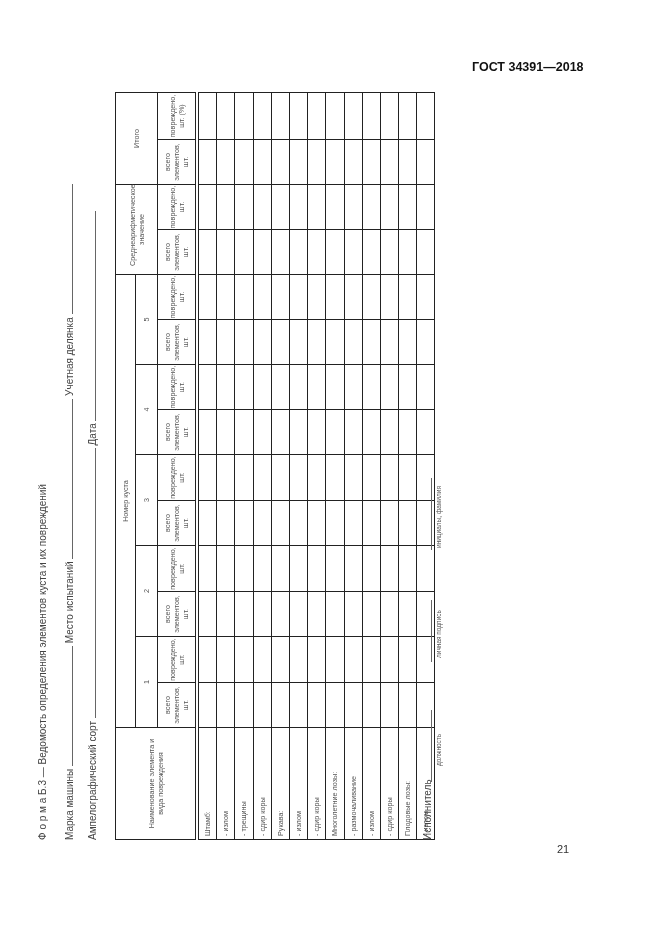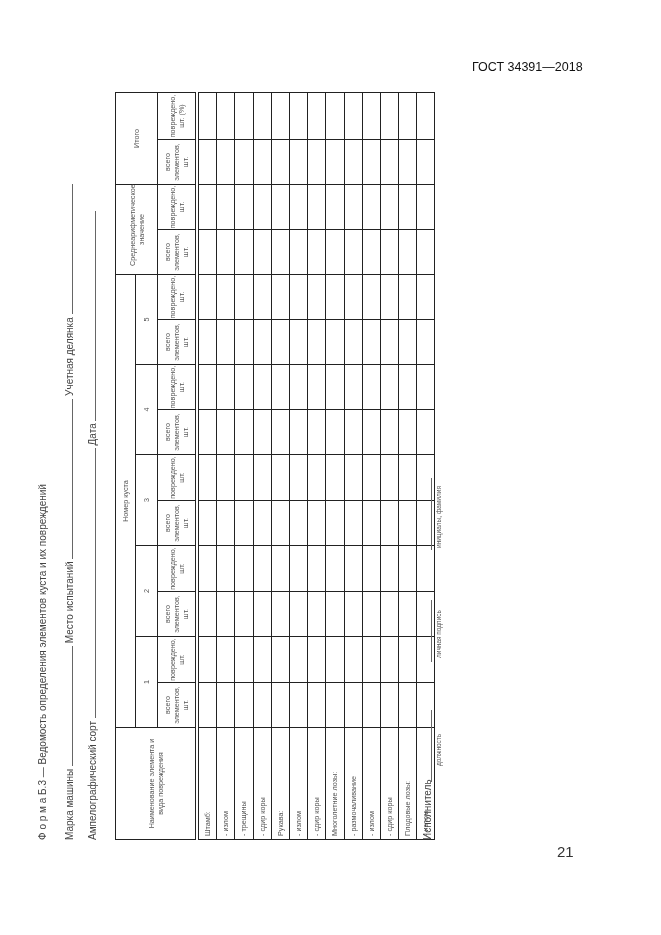--- a/index.html
+++ b/index.html
@@ -1,18 +1,18 @@
 <!DOCTYPE html>
 <html><head>
 <meta charset="utf-8">
 <style>
   html,body{margin:0;padding:0;background:#fff;}
   body{width:661px;height:935px;position:relative;overflow:hidden;font-family:"Liberation Sans",sans-serif;color:#222;}
-  .gost{position:absolute;left:472px;top:60px;font-weight:normal;font-size:12.5px;color:#111;}
-  .pagenum{position:absolute;left:557px;top:843px;font-size:15px;color:#333;}
+  .gost{position:absolute;left:472px;top:60px;font-weight:bold;font-size:12.5px;color:#111;}
+  .pagenum{position:absolute;left:557px;top:843px;font-size:11px;color:#333;}
   .land{position:absolute;left:35px;top:840px;width:747px;height:460px;transform-origin:0 0;transform:rotate(-90deg);}
   .line{position:absolute;font-size:10px;color:#444;white-space:nowrap;}
   .u{display:inline-block;border-bottom:1px solid #666;height:10px;vertical-align:baseline;}
   table{position:absolute;left:0;top:80px;border-collapse:collapse;table-layout:fixed;width:747px;}
   td,th{border:1px solid #222;font-weight:normal;font-size:7.2px;color:#555;text-align:center;vertical-align:middle;padding:0;line-height:1.25;}
   th.h1{height:19px;}
   th.h2{height:21px;}
   th.h3{height:37px;}
   tr.sep td{height:2px;border-left:none;border-right:none;border-bottom:1px solid #222;padding:0;}
   td.nm{text-align:left;padding-left:3px;font-size:7.2px;white-space:nowrap;}

